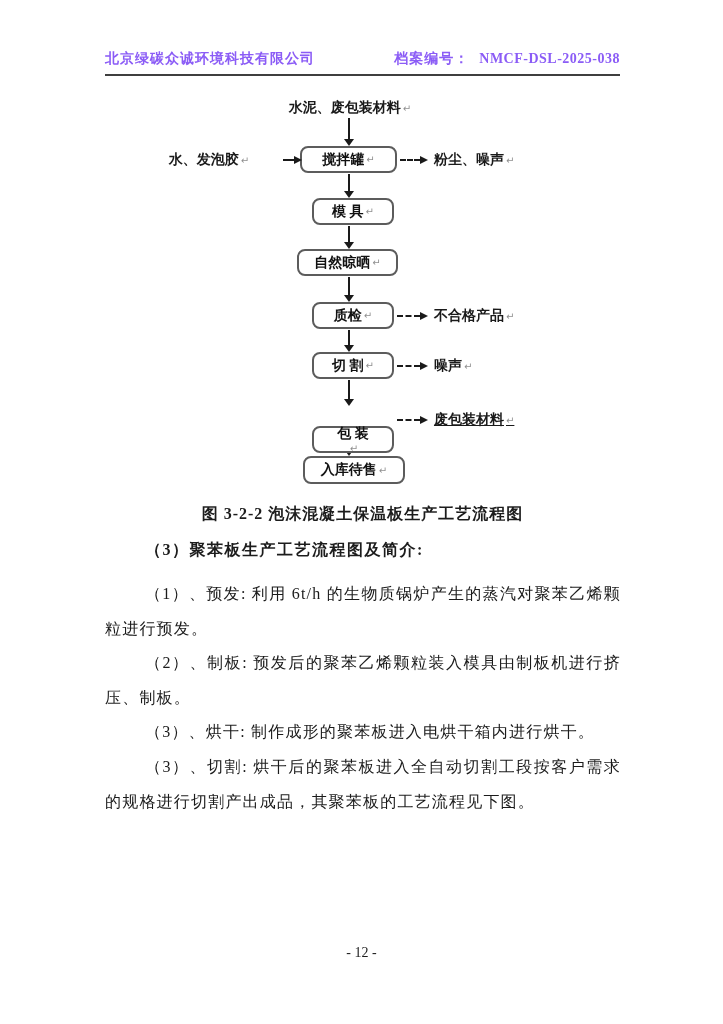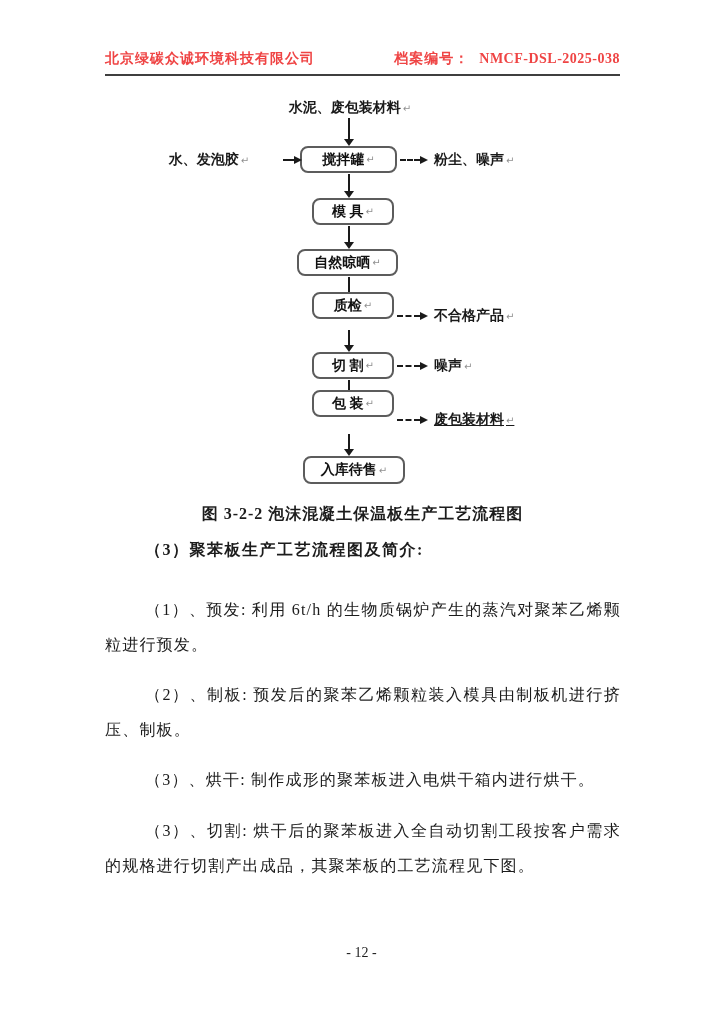--- a/index.html
+++ b/index.html
@@ -7,21 +7,21 @@
     position:relative; width:723px; height:1024px; margin:0 auto;
     background:#ffffff; overflow:hidden;
     font-family:"Liberation Serif","DejaVu Serif",serif; color:#1c1c1c;
   }
 
   
   .header {
     position:absolute; left:105px; top:50px; width:515px;
     display:flex; justify-content:space-between; align-items:baseline;
     padding-bottom:6px; border-bottom:2px solid #3f3f3f;
-    font-weight:bold; font-size:14px; letter-spacing:1px; color:#ef4444;
+    font-weight:bold; font-size:14px; letter-spacing:1px; color:#8b5cf6;
   }
   .archive { white-space:nowrap; }
   .archive .num { margin-left:10px; letter-spacing:0.5px; }
 
   
   .fc-text { position:absolute; font-weight:bold; font-size:14px; color:#1a1a1a; white-space:nowrap; }
   .fc-box {
     position:absolute; box-sizing:border-box; height:27px;
     border:2px solid #5c5c5c; border-radius:8px; background:#fff;
     display:flex; align-items:center; justify-content:center;
@@ -49,21 +49,21 @@
   }
   .heading {
     position:absolute; left:145px; top:540px;
     font-weight:bold; font-size:16px; letter-spacing:1.5px;
   }
   .bodytext {
     position:absolute; left:105px; top:577px; width:516px;
     font-size:16px; letter-spacing:1.2px; color:#1b1b1b;
   }
   .bodytext .line { line-height:34.6px; height:34.6px; white-space:nowrap; }
-  .bodytext .line.indent { padding-left:40px;margin-top:16px; }
+  .bodytext .line.indent { padding-left:40px; }
   .bodytext .line.jfull  { white-space:normal; text-align:justify; text-align-last:justify; }
 
   .footer {
     position:absolute; left:0; top:945px; width:723px;
     text-align:center; font-size:14px; color:#1c1c1c;
   }
 </style>
 </head>
 <body>
 
@@ -95,29 +95,29 @@
         <span class="rm">↵</span>
     </div>
     <div class="fc-box" style="left:312px; top:198px; width:82px;">
       <span>模 具</span>
         <span class="rm">↵</span>
     </div>
     <div class="fc-box" style="left:297px; top:249px; width:101px;">
       <span>自然晾晒</span>
         <span class="rm">↵</span>
     </div>
-    <div class="fc-box" style="left:312px; top:292px; width:82px;">
+    <div class="fc-box" style="left:312px; top:302px; width:82px;">
       <span>质检</span>
         <span class="rm">↵</span>
     </div>
     <div class="fc-box" style="left:312px; top:352px; width:82px;">
       <span>切 割</span>
         <span class="rm">↵</span>
     </div>
-    <div class="fc-box" style="left:312px; top:390px; width:82px;">
+    <div class="fc-box" style="left:312px; top:426px; width:82px;flex-direction:column;">
       <span>包 装</span>
         <span class="rm">↵</span>
     </div>
     <div class="fc-box" style="left:303px; top:456px; width:102px; height:28px;">
       <span>入库待售</span>
         <span class="rm">↵</span>
     </div>
 
     <div class="fc-text" style="left:148px; top:151px; width:122px; text-align:center;">
       <span>水、发泡胶</span><span class="rm">↵</span>

